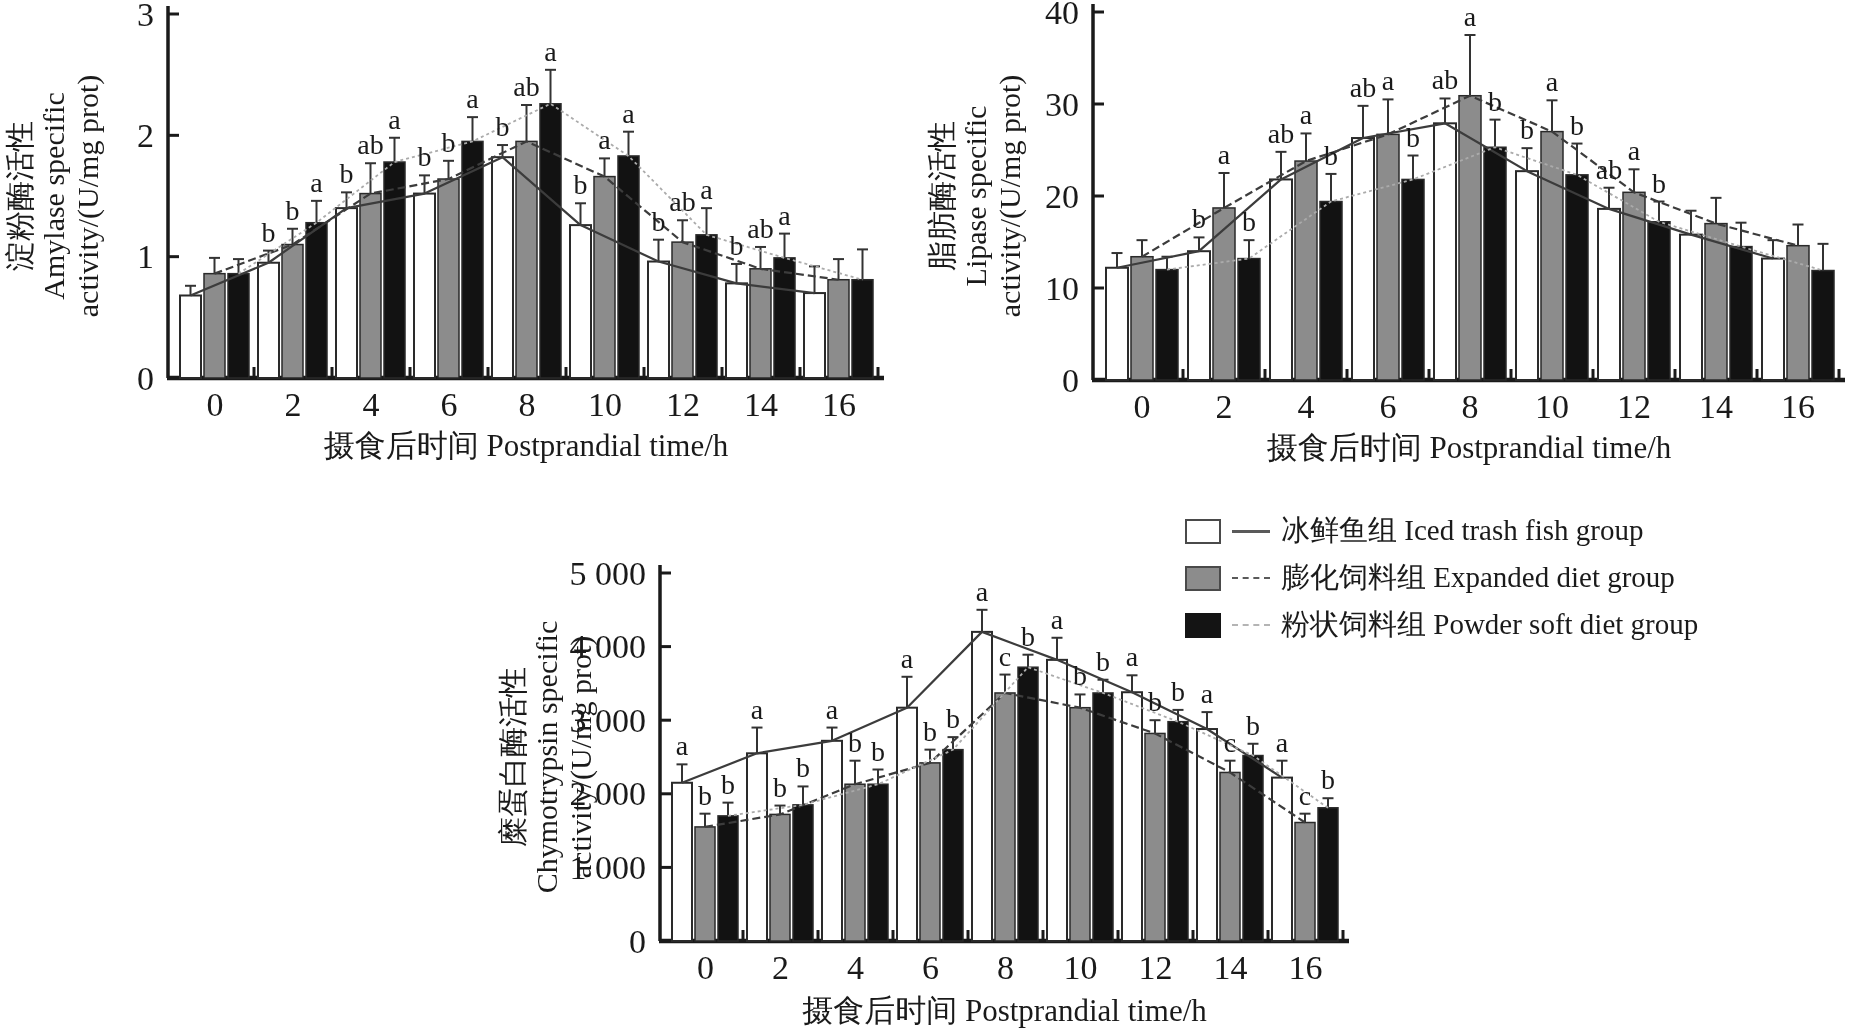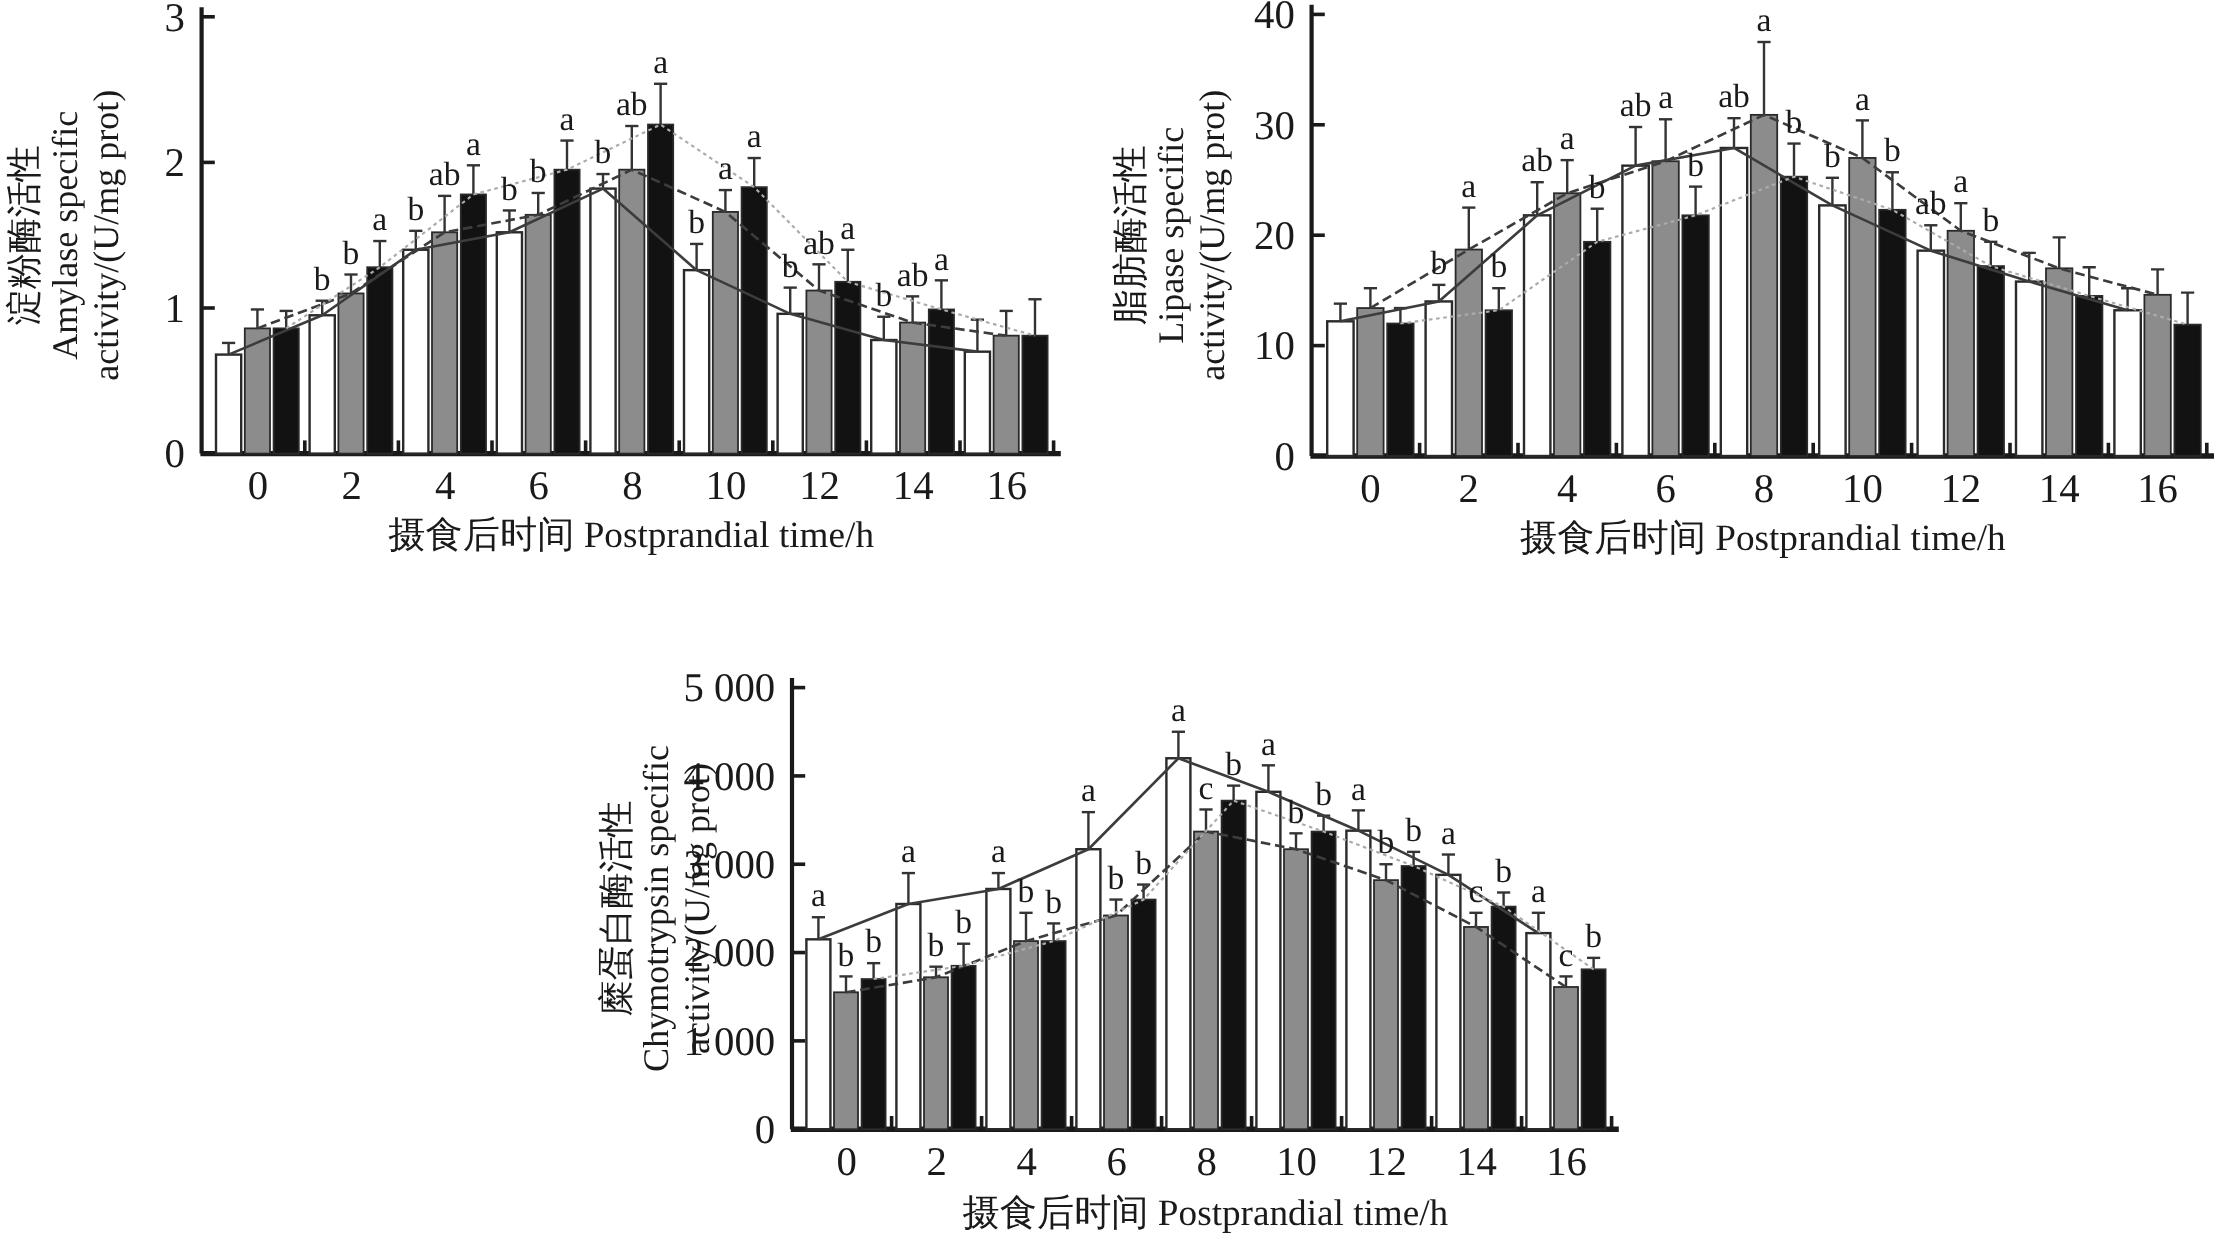--- a/index.html
+++ b/index.html
@@ -452,14 +452,31 @@
       <text x="718" y="225.72000000000003" font-size="28" text-anchor="middle" fill="#1a1a1a" font-family="&quot;Liberation Serif&quot;,&quot;DejaVu Serif&quot;,serif">b</text>
       <text x="793" y="255.89600000000002" font-size="28" text-anchor="middle" fill="#1a1a1a" font-family="&quot;Liberation Serif&quot;,&quot;DejaVu Serif&quot;,serif">b</text>
       <text x="868" y="289.752" font-size="28" text-anchor="middle" fill="#1a1a1a" font-family="&quot;Liberation Serif&quot;,&quot;DejaVu Serif&quot;,serif">b</text>
       <text x="943" y="344.216" font-size="28" text-anchor="middle" fill="#1a1a1a" font-family="&quot;Liberation Serif&quot;,&quot;DejaVu Serif&quot;,serif">b</text>
       <text x="138" y="312" font-size="30" text-anchor="middle" fill="#1a1a1a" font-family="&quot;Liberation Serif&quot;,&quot;DejaVu Serif&quot;,serif" transform="rotate(-90 138 312)">糜蛋白酶活性</text>
       <text x="172" y="312" font-size="30" text-anchor="middle" fill="#1a1a1a" font-family="&quot;Liberation Serif&quot;,&quot;DejaVu Serif&quot;,serif" transform="rotate(-90 172 312)">Chymotrypsin specific</text>
       <text x="206" y="312" font-size="30" text-anchor="middle" fill="#1a1a1a" font-family="&quot;Liberation Serif&quot;,&quot;DejaVu Serif&quot;,serif" transform="rotate(-90 206 312)">activity/(U/mg prot)</text>
       <text x="619.5" y="576" font-size="31" text-anchor="middle" fill="#1a1a1a" font-family="&quot;Liberation Serif&quot;,&quot;DejaVu Serif&quot;,serif">摄食后时间 Postprandial time/h</text>
     </svg>
 
+  <div class="legend">
+    <div class="legend-row">
+      <span class="swatch swatch-white"></span>
+      <span class="linesample line-solid"></span>
+      <span class="legend-label">冰鲜鱼组 Iced trash fish group</span>
+    </div>
+    <div class="legend-row">
+      <span class="swatch swatch-gray"></span>
+      <span class="linesample line-dashed"></span>
+      <span class="legend-label">膨化饲料组 Expanded diet group</span>
+    </div>
+    <div class="legend-row">
+      <span class="swatch swatch-black"></span>
+      <span class="linesample line-dotted"></span>
+      <span class="legend-label">粉状饲料组 Powder soft diet group</span>
+    </div>
+  </div>
 
 </div>
 
 </body></html>

